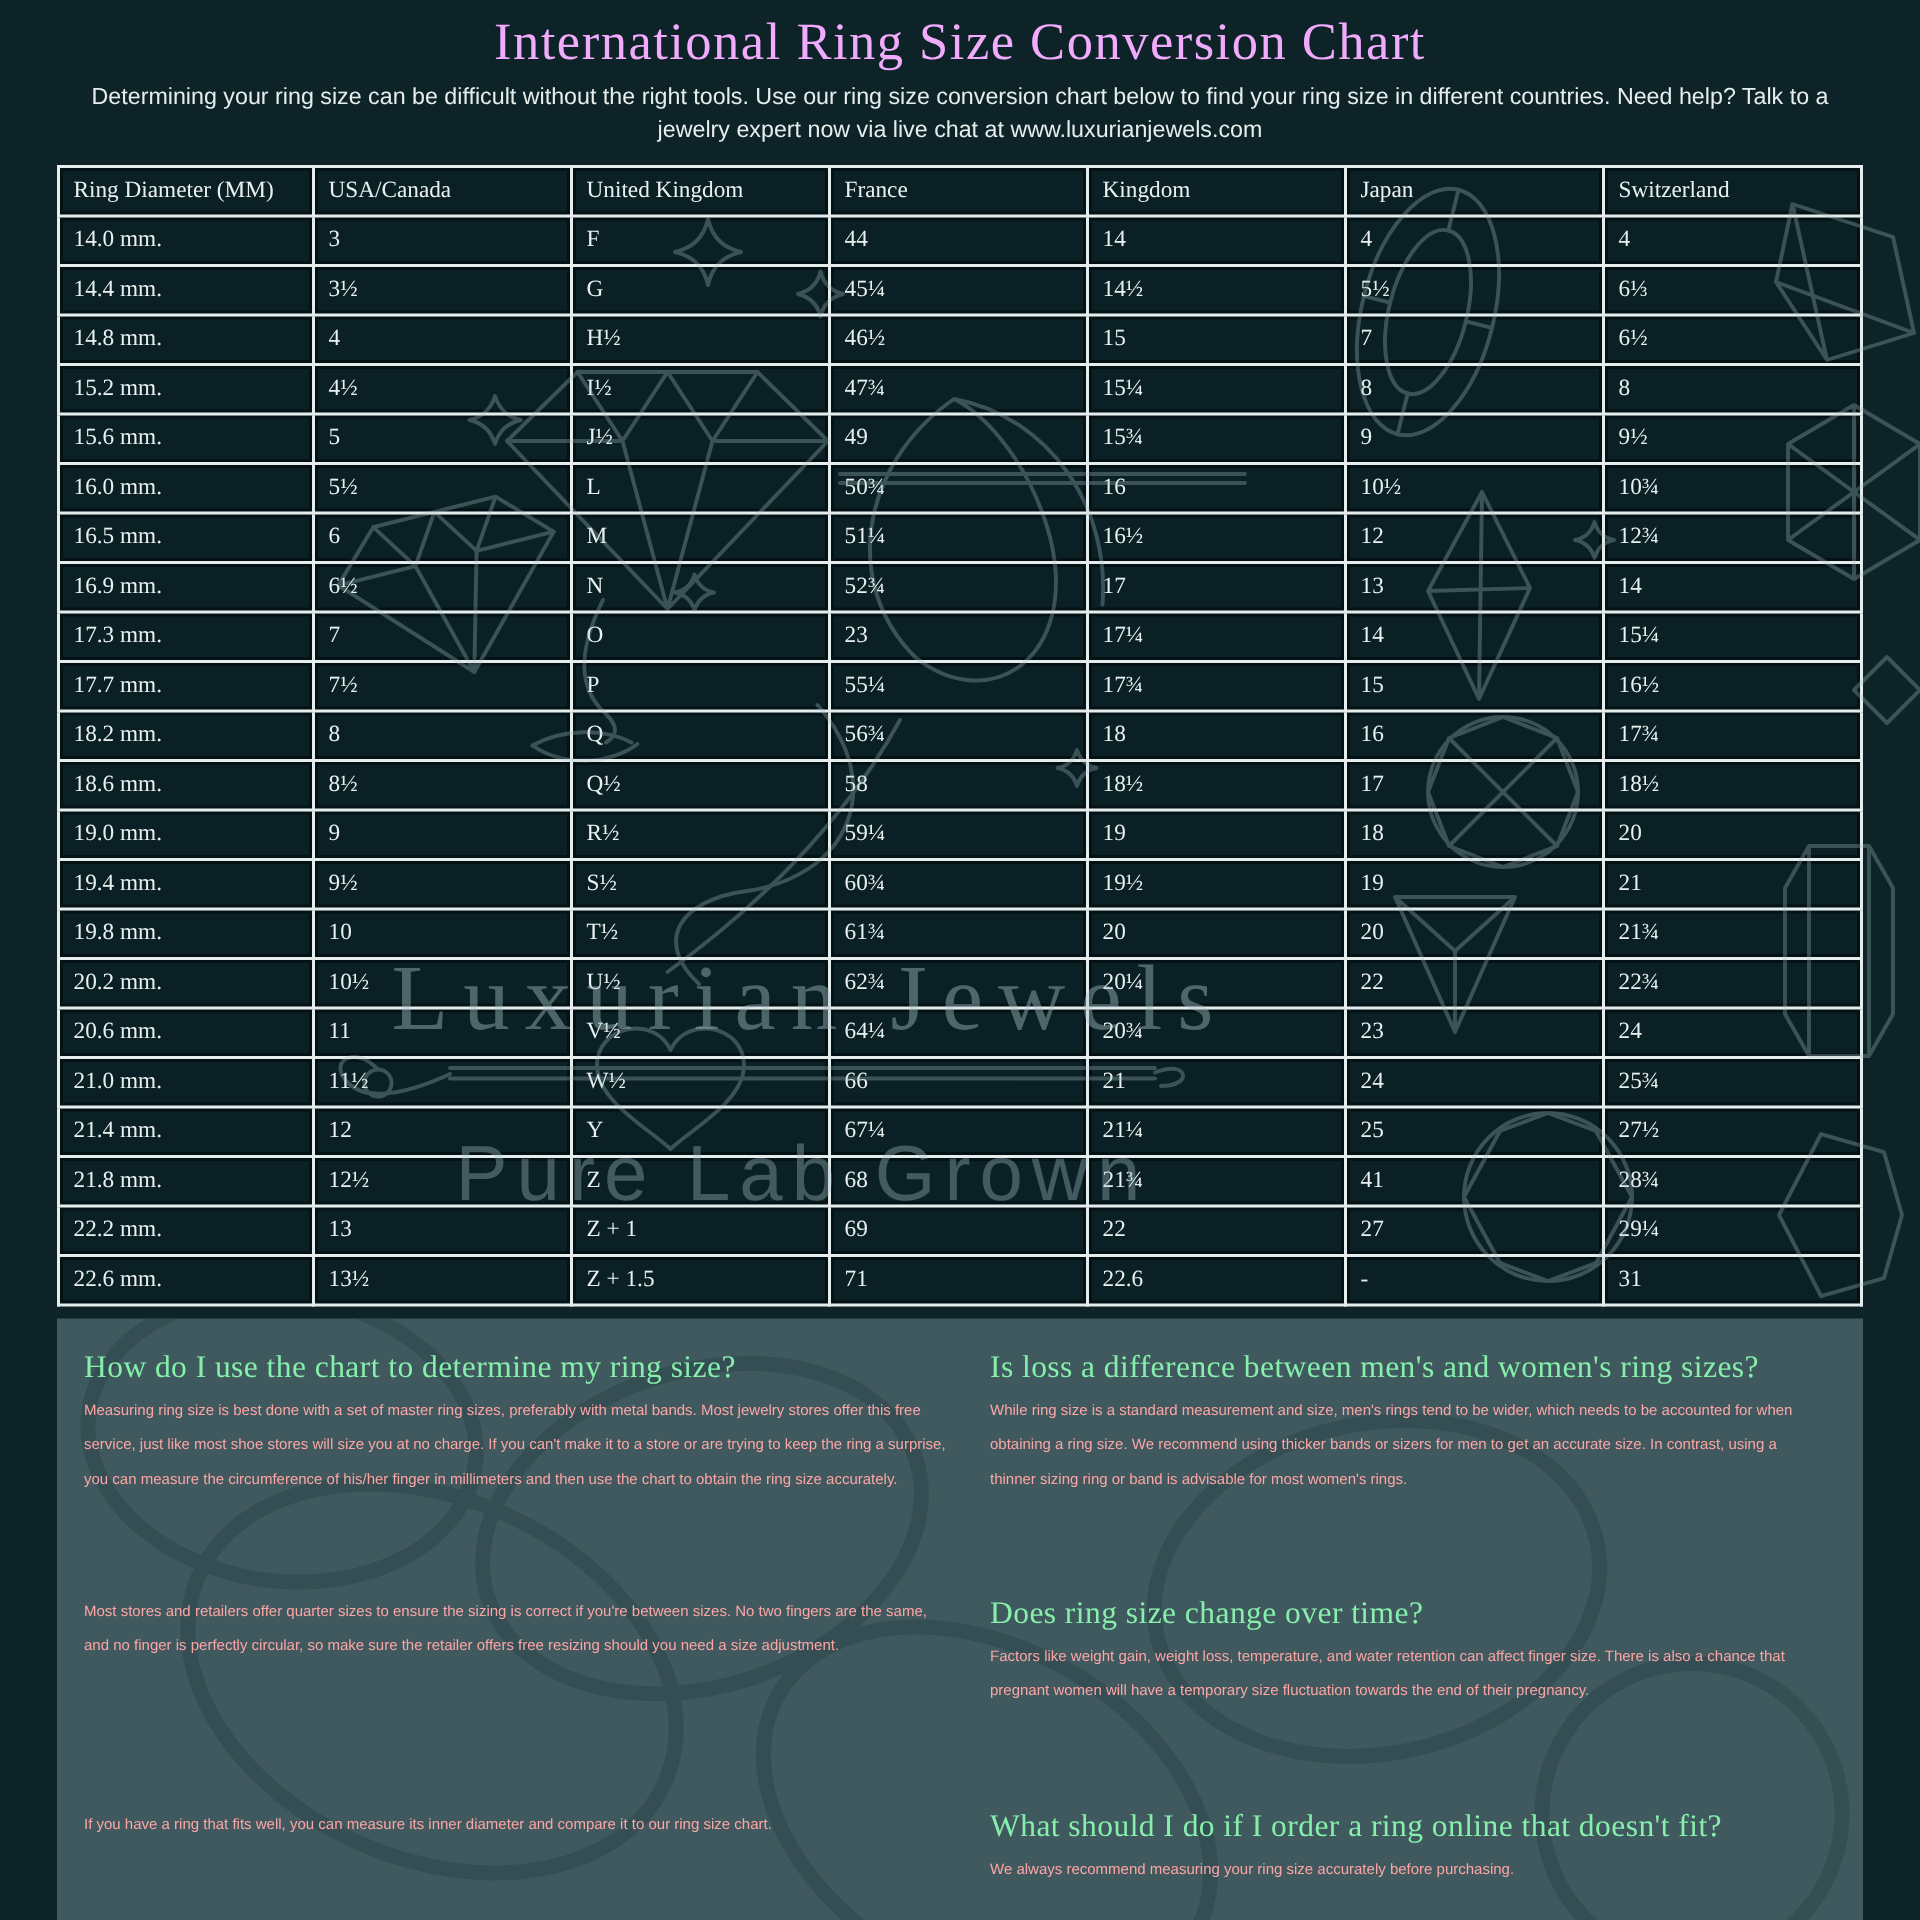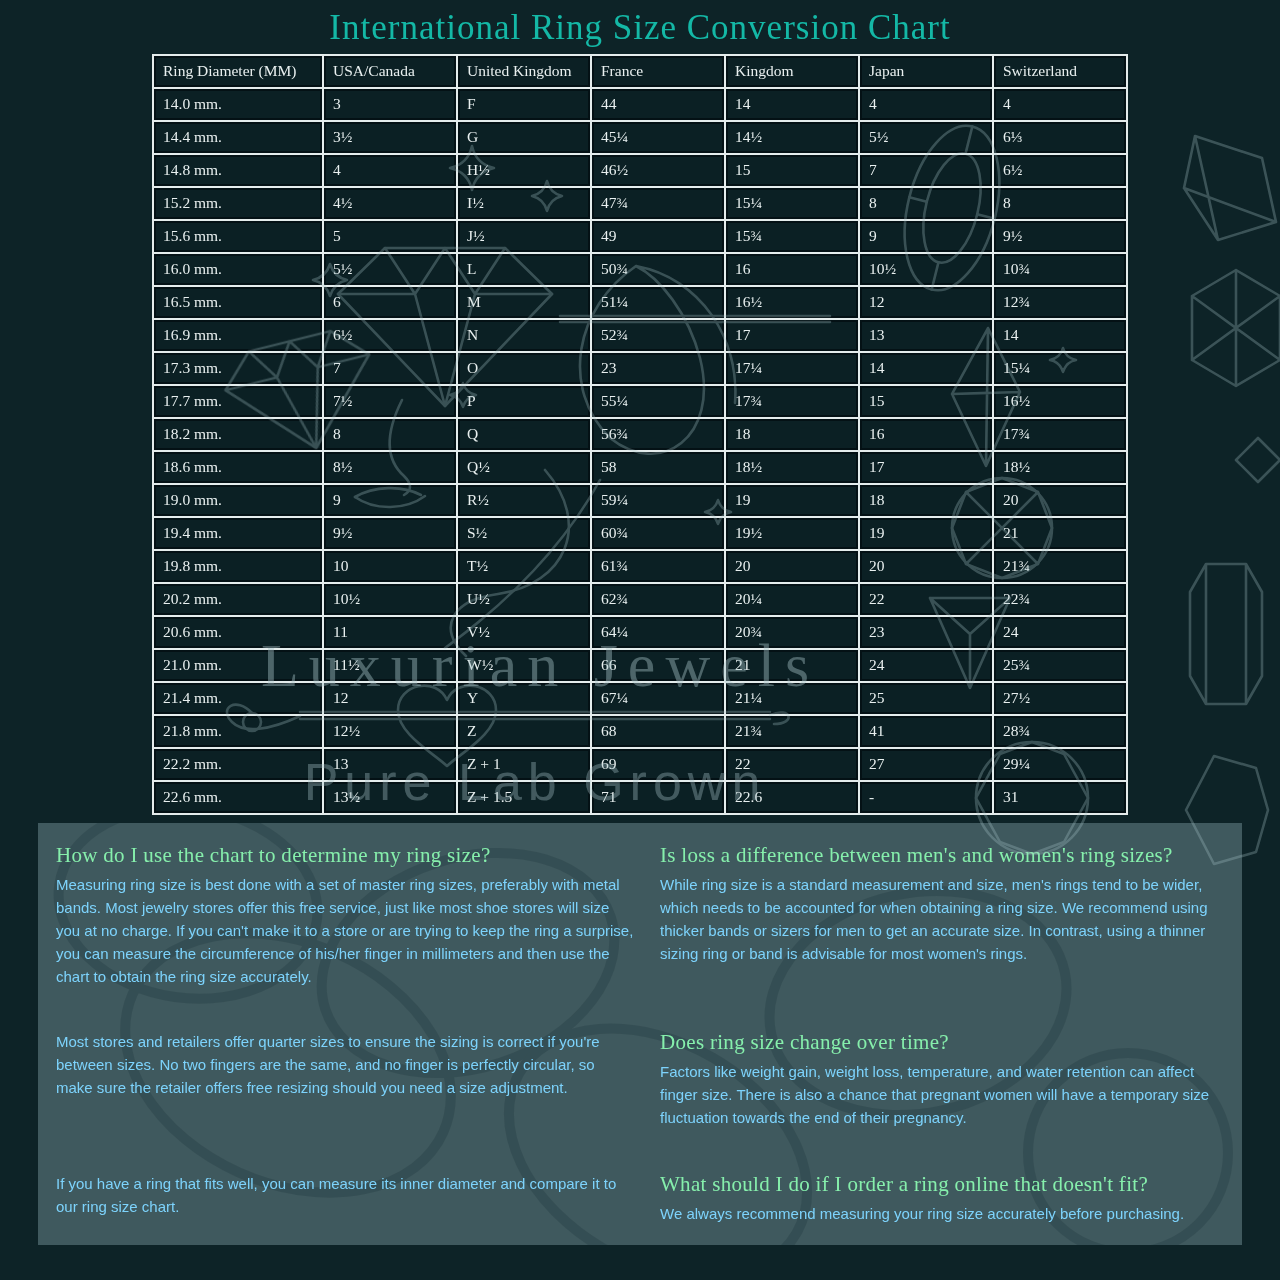--- a/index.html
+++ b/index.html
@@ -12,34 +12,34 @@
   .page{position:relative;width:1280px;height:1280px;}
 
   
   .hdr{position:relative;z-index:1;text-align:center;}
   .hdr h1{
     margin:8px 0 6px;
     font-family:"Liberation Serif",serif;
     font-weight:400;
     font-size:35px;
     letter-spacing:1px;
-    color:#14b8a6;
+    color:#f0abfc;
   }
   .hdr p{
     margin:0 auto 12px;
     max-width:1165px;
     font-size:15.5px;
     line-height:22px;
     color:#e6eded;
   }
 
   
   table.ringsize{
     position:relative;z-index:1;
-    width:976px;margin:0 auto;
+    width:1204px;margin:0 auto;
     border-collapse:collapse;table-layout:fixed;
     font-family:"Liberation Serif",serif;
     font-size:15.5px;
     color:#e9f0f0;
   }
   table.ringsize col.c0{width:170px;}
   table.ringsize th,table.ringsize td{
     border:2px solid #e4ecec;
     background:#0b2024;
     box-shadow:inset 0 0 0 2px rgba(3,15,19,.85);
@@ -76,23 +76,23 @@
   .faq-item h2{
     margin:0 0 5px;
     font-family:"Liberation Serif",serif;
     font-weight:400;
     font-size:21px;
     letter-spacing:.3px;
     color:#86efac;
   }
   .faq-item p{
     margin:0;
-    font-size:15px;
+    font-size:10px;
     line-height:23px;
-    color:#7dd3fc;
+    color:#fca5a5;
   }
 </style>
 </head>
 <body>
 
 <div class="page">
 
   <svg class="wm-top" width="1280" height="860" viewBox="0 0 1280 860">
     <g stroke="#a9c6ca" stroke-width="2.6" fill="none" opacity="0.3" stroke-linecap="round" stroke-linejoin="round">
 
@@ -157,20 +157,21 @@
       </g>
     </g>
     <g fill="#a9c6ca" opacity="0.42" text-anchor="middle">
       <text x="540" y="678" font-family="'Liberation Serif',serif" font-size="62" letter-spacing="10">Luxurian Jewels</text>
       <text x="535" y="792" font-family="'Liberation Sans',sans-serif" font-size="52" letter-spacing="6" opacity="0.85">Pure Lab Grown</text>
     </g>
   </svg>
 
   <header class="hdr">
     <h1>International Ring Size Conversion Chart</h1>
+    <p>Determining your ring size can be difficult without the right tools. Use our ring size conversion chart below to find your ring size in different countries. Need help? Talk to a jewelry expert now via live chat at www.luxurianjewels.com</p>
   </header>
 
   <table class="ringsize">
     <colgroup>
       <col class="c0">
         <col>
         <col>
         <col>
         <col>
         <col>

